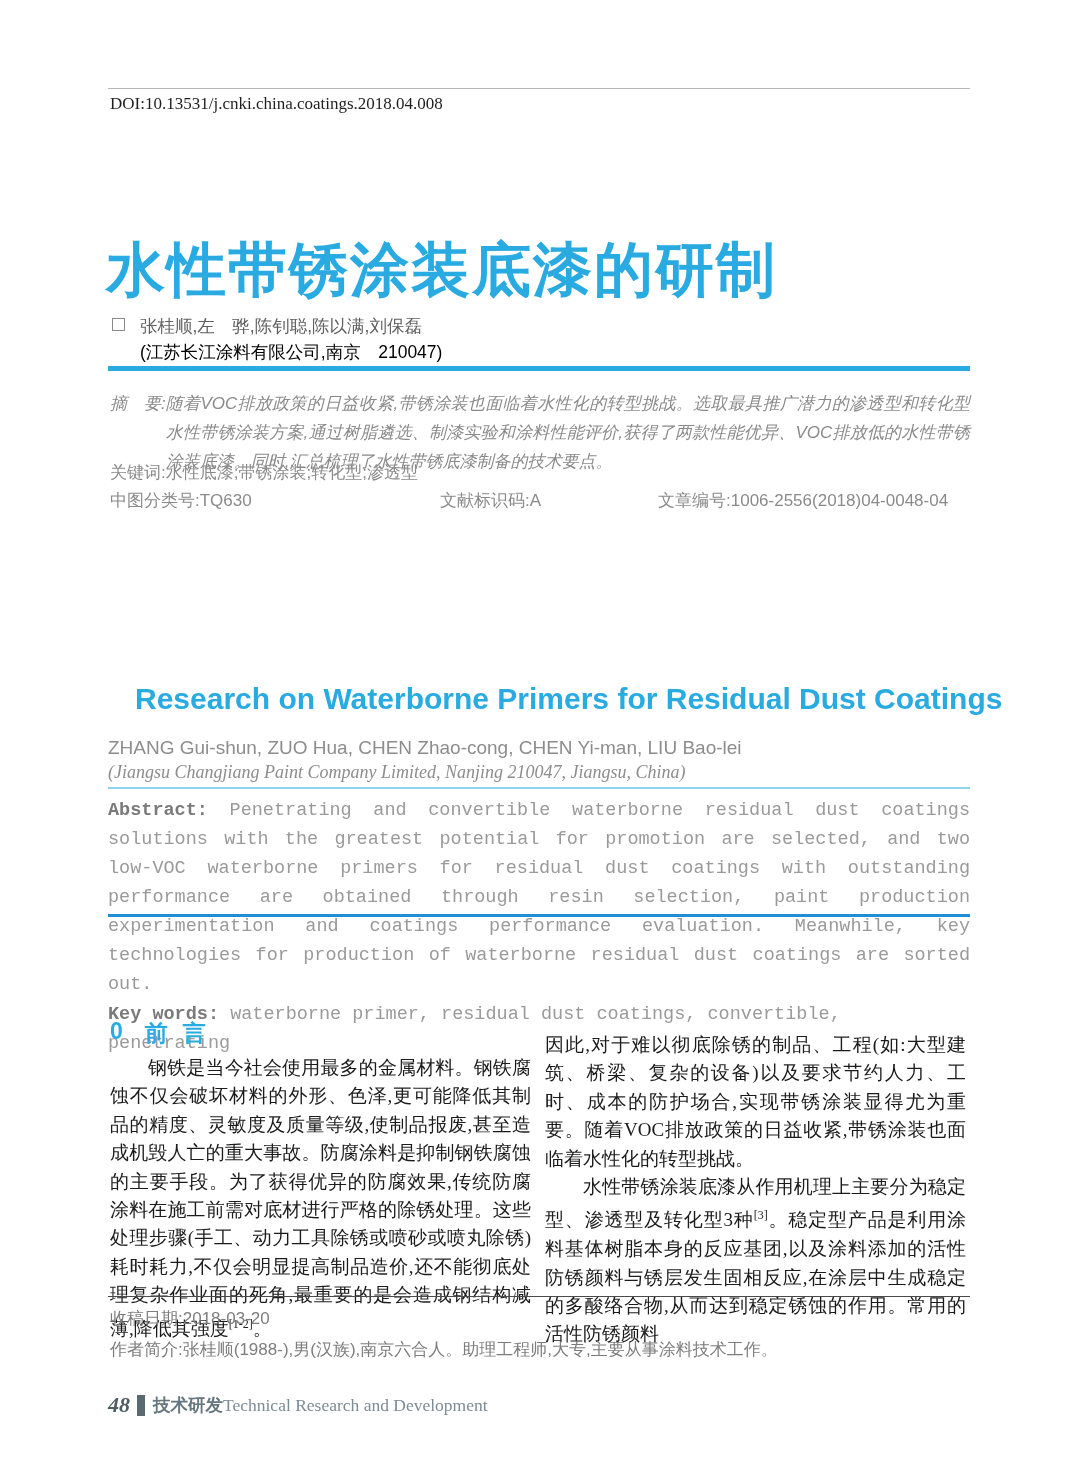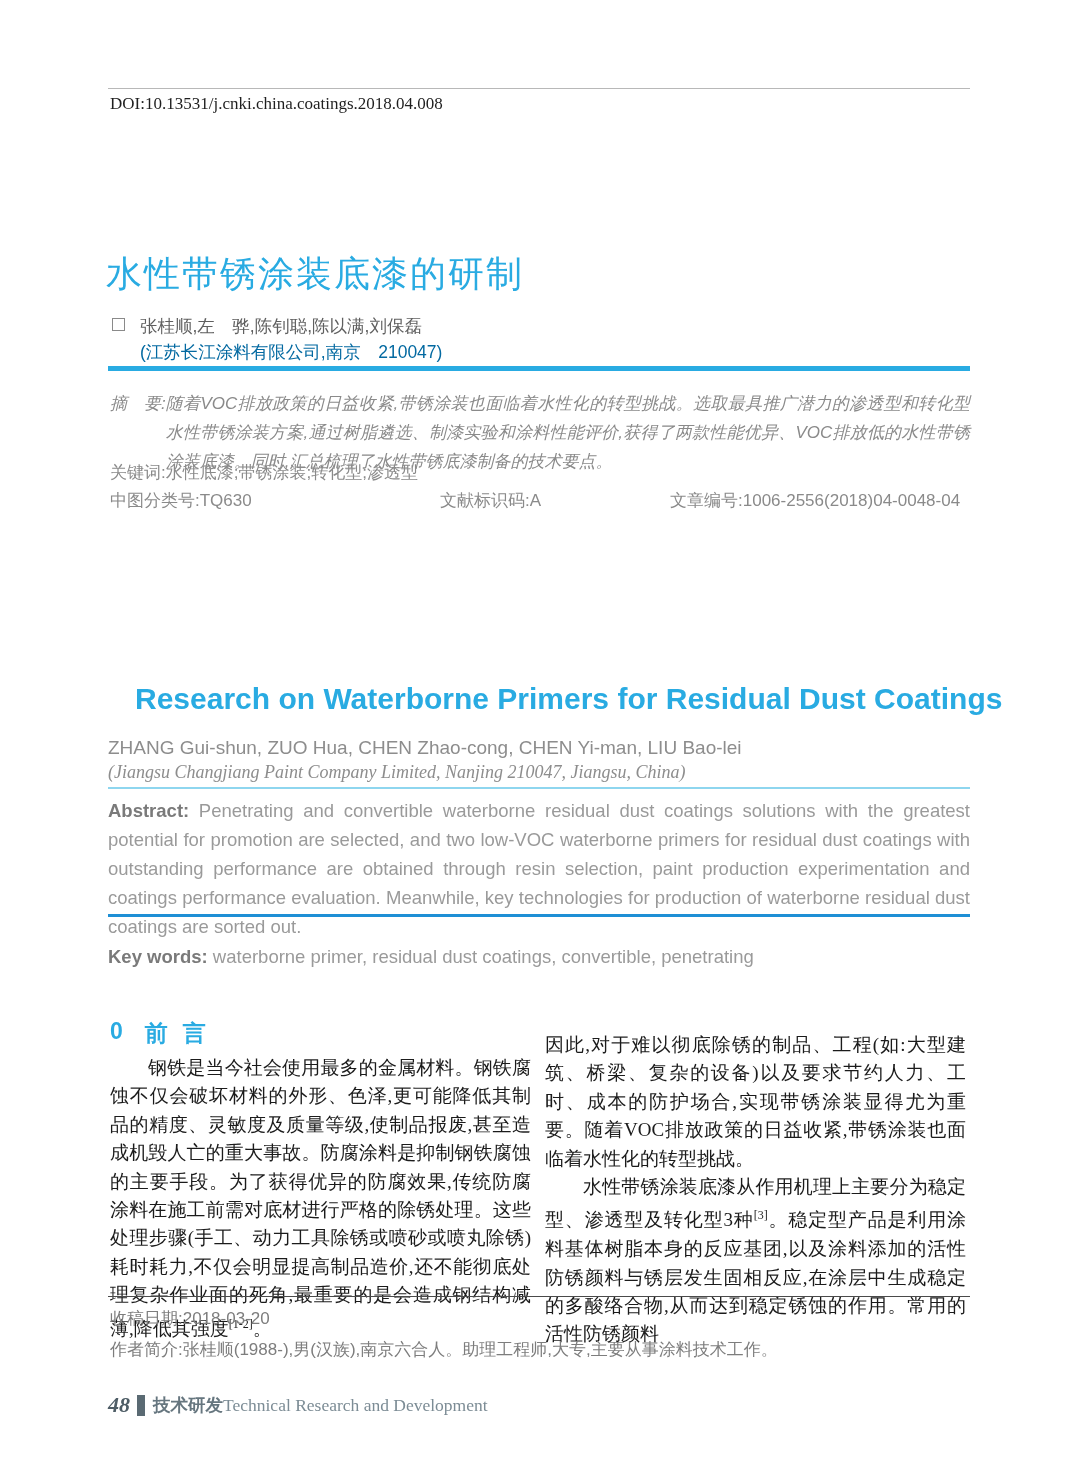--- a/index.html
+++ b/index.html
@@ -18,58 +18,58 @@
     display: flex; justify-content: space-between;
     color: #9a9a9a; font-size: 17px; line-height: 26px;
   }
   .hdr .c { text-align: center; }
   .hdr .c .cn { letter-spacing: 0.45em; margin-right: -0.45em; }
   .hdr .r { text-align: right; }
   .hdr-rule { position: absolute; top: 88px; left: 108px; width: 862px; height: 1px; background: #b8b8b8; }
   .doi { position: absolute; top: 94px; left: 110px; color: #1f1f1f; font-size: 17px; font-family: "Liberation Serif", serif; }
   
   .title-cn {
-    position: absolute; top: 250px; left: 106px;
-    font-size: 36px; font-weight: normal; color: #29abe2; letter-spacing: 2px;
+    position: absolute; top: 231px; left: 106px;
+    font-size: 59px; font-weight: bold; color: #29abe2; letter-spacing: 2px;
   }
   .authors-cn {
     position: absolute; top: 314px; left: 112px;
     display: flex; align-items: flex-start; gap: 15px;
     color: #5f5f5f; font-size: 17.5px; justify-content: center;
   }
   .authors-cn .sq {
     width: 13px; height: 13px; border: 1.5px solid #8a8a8a; margin-top: 4px; display: inline-block;
   }
-  .affil-cn { position: absolute; top: 340px; left: 140px; color: #0369a1; font-size: 17.5px; }
+  .affil-cn { position: absolute; top: 340px; left: 140px; color: #000000; font-size: 17.5px; }
   .bar-accent { position: absolute; top: 366px; left: 108px; width: 862px; height: 5px; background: #29abe2; }
   
   .abs-cn {
     position: absolute; top: 389px; left: 110px; width: 860px;
     color: #8a8a8a; font-size: 17px; line-height: 29px;
     display: flex;
     font-style: italic;
   }
   .abs-cn .lbl { white-space: nowrap; }
   .abs-cn .txt { flex: 1; text-align: justify; }
   .kw-cn { position: absolute; top: 461px; left: 110px; color: #8a8a8a; font-size: 17px; }
   .clc-row { position: absolute; top: 489px; left: 110px; width: 860px; color: #8a8a8a; font-size: 17px; }
   .clc-row .i2 { position: absolute; left: 330px; }
-  .clc-row .i3 { position: absolute; left: 560px; }
+  .clc-row .i3 { position: absolute; left: 548px; }
   
   .title-en {
     position: absolute; top: 682px; left: 107px;
     font-size: 30px; font-weight: bold; color: #29abe2; margin-left: 28px;
   }
   .authors-en { position: absolute; top: 737px; left: 108px; color: #8d8d8d; font-size: 19px; }
   .affil-en { position: absolute; top: 762px; left: 108px; color: #8d8d8d; font-size: 18px; font-style: italic; font-family: "Liberation Serif", serif; text-align: center; }
   .rule-cyan-thin { position: absolute; top: 787px; left: 108px; width: 862px; height: 2px; background: #8ed6ef; }
   .abs-en {
     position: absolute; top: 796px; left: 108px; width: 862px;
     color: #9a9a9a; font-size: 18.5px; line-height: 29px;
-    font-family: Liberation Sans, sans-serif; text-align: justify;
+    font-family: Liberation Mono, monospace; text-align: justify;
   }
   .abs-en b { color: #7a7a7a; }
   .kw-en { margin-top: 1px; text-align: left; }
   .rule-blue { position: absolute; top: 914px; left: 108px; width: 862px; height: 3px; background: #1e8fd5; }
   
   .sec-head {
     position: absolute; top: 1018px; left: 110px;
     color: #29abe2; font-size: 23px; font-weight: bold;
     display: flex; gap: 22px;
   }

